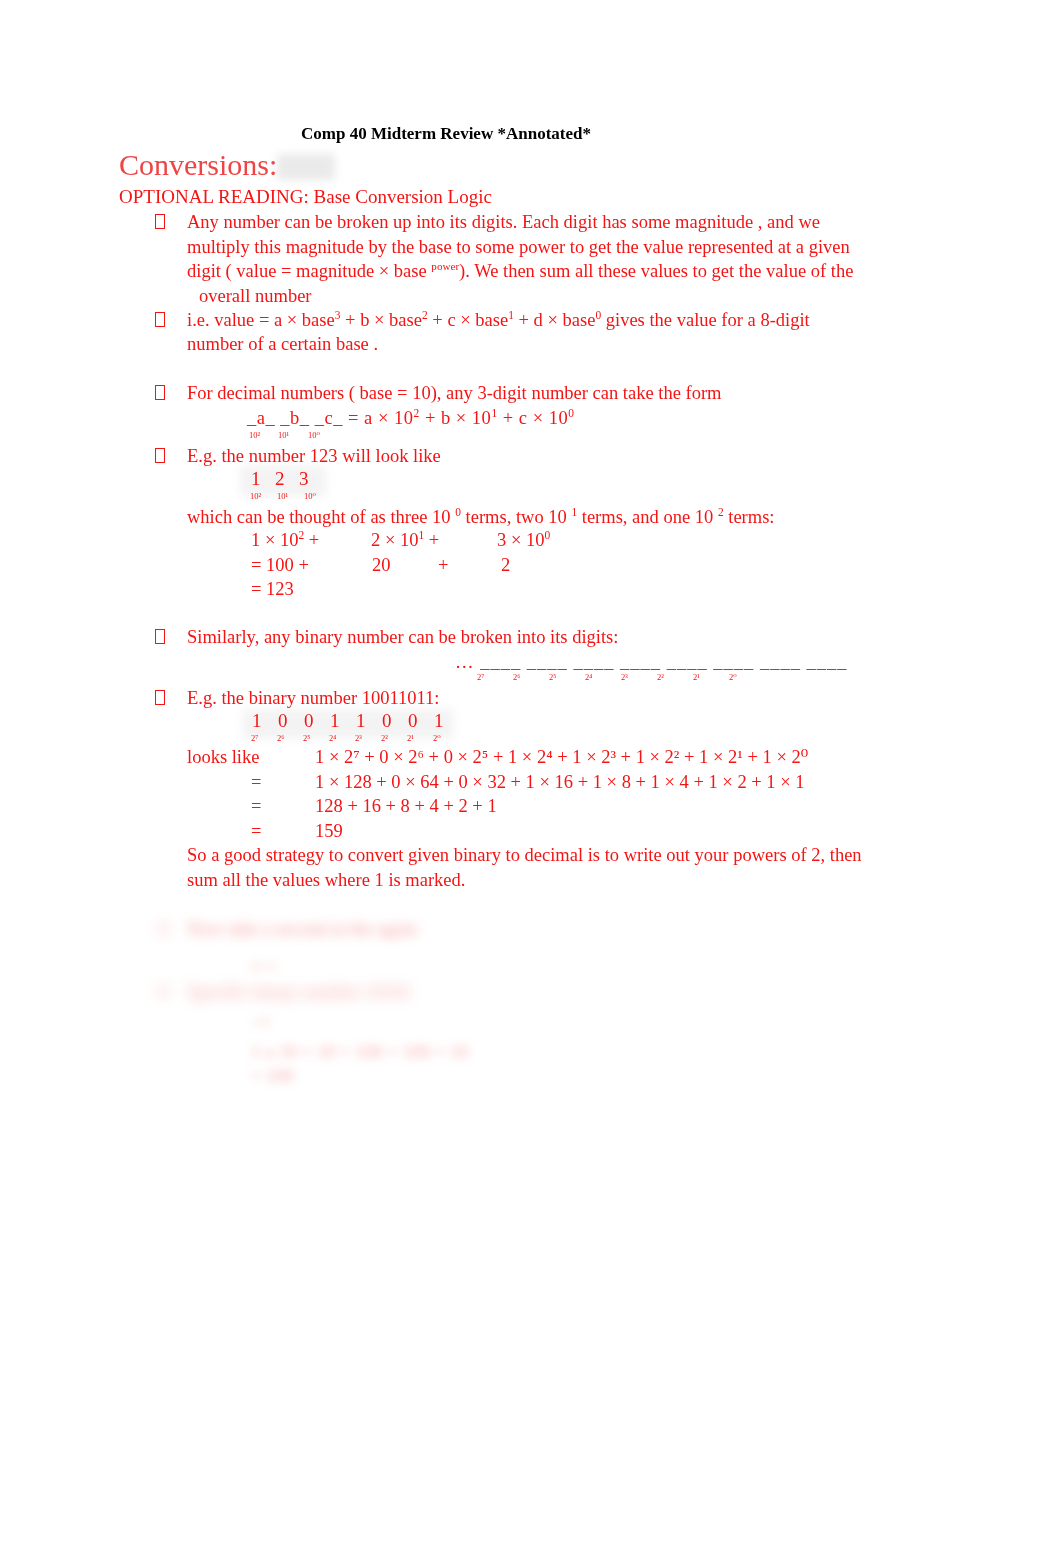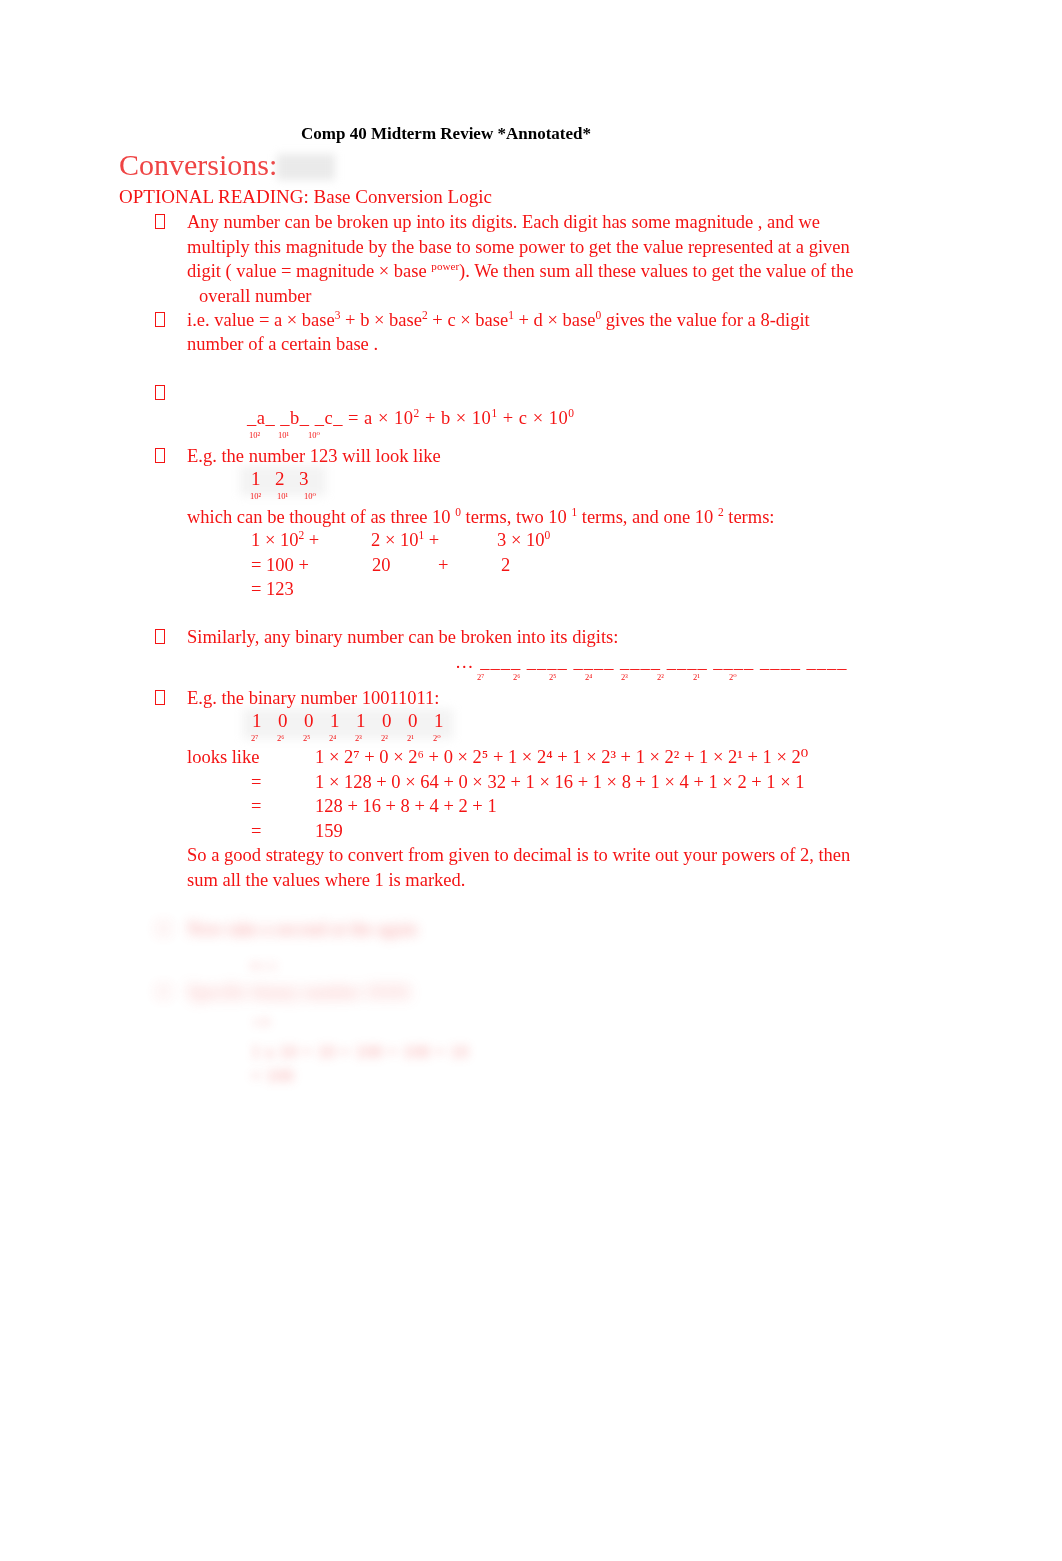--- a/index.html
+++ b/index.html
@@ -176,20 +176,21 @@
   <div class="t" style="top:210px; left:187px;">Any number can be broken up into its digits. Each digit has some      magnitude , and we</div>
   <div class="t" style="top:234.5px; left:187px;">multiply this  magnitude  by the  base to some  power  to get the  value represented at a given</div>
   <div class="t" style="top:259px; left:187px;"><span>digit ( value = magnitude × base </span><span class="pw">power</span><span>). We then sum all these values to get the value of the</span></div>
   <div class="t" style="top:283.5px; left:187px;margin-left:12px;">overall number</div>
 
   <div class="bullet" style="top:308px; left:155px;"><span class="box"></span></div>
   <div class="t" style="top:308px; left:187px;"><span>i.e.   value    =   a × base</span><sup>3</sup><span>  +   b × base</span><sup>2</sup><span>  +   c × base</span><sup>1</sup><span>  +   d × base</span><sup>0</sup><span> gives the value for a 8-digit</span></div>
   <div class="t" style="top:331.5px; left:187px;">number of a certain   base .</div>
 
   <div class="bullet" style="top:381px; left:155px;"><span class="box"></span></div>
+  <div class="t" style="top:381px; left:187px;">For decimal numbers (   base = 10), any 3-digit number can take the form</div>
 
   <div class="t" style="top:406px; left:247px; letter-spacing:0.5px;"><span>_a_  _b_  _c_  =   a × 10</span><sup>2</sup><span>  +   b × 10</span><sup>1</sup><span>   +   c × 10</span><sup>0</sup></div>
 
   <div class="mini" style="top:430px; left:249px;">10²</div>
   <div class="mini" style="top:430px; left:278px;">10¹</div>
   <div class="mini" style="top:430px; left:308px;">10⁰</div>
 
   <div class="bullet" style="top:444px; left:155px;"><span class="box"></span></div>
   <div class="t" style="top:444px; left:187px;">E.g. the number 123 will look like</div>
 
@@ -260,21 +261,21 @@
 
   <div class="t" style="top:769.5px; left:251px;">=</div>
   <div class="t" style="top:769.5px; left:315px;">1 × 128  + 0 × 64  + 0 × 32  + 1 × 16  + 1 × 8  + 1 × 4  + 1 × 2  + 1 × 1</div>
 
   <div class="t" style="top:794px; left:251px;">=</div>
   <div class="t" style="top:794px; left:315px;">128  + 16  + 8  + 4  + 2  + 1</div>
 
   <div class="t" style="top:818.5px; left:251px;">=</div>
   <div class="t" style="top:818.5px; left:315px;">159</div>
 
-  <div class="t" style="top:843px; left:187px;">So a good strategy to convert from given to decimal is to write out your powers of 2, then</div>
+  <div class="t" style="top:843px; left:187px;">So a good strategy to convert given binary to decimal is to write out your powers of 2, then</div>
   <div class="t" style="top:867.5px; left:187px;text-align:right;">sum all the values where 1 is marked.</div>
 
   <div class="blurred-bullet" style="top:917px; left:155px;">□</div>
   <div class="blurred" style="top:917px; left:187px;">Now take a second at the again</div>
   <div class="blurred small b3" style="top:954px; left:251px;">0 1 1</div>
 
   <div class="blurred-bullet" style="top:980px; left:155px;">□</div>
   <div class="blurred b2" style="top:980px; left:187px;">Specific binary number 10101</div>
   <div class="blurred small b3" style="top:1010px; left:253px;">1  0</div>
   <div class="blurred b3" style="top:1040px; left:251px;">1 x 10  +   10  +  100              +  100  + 10</div>

